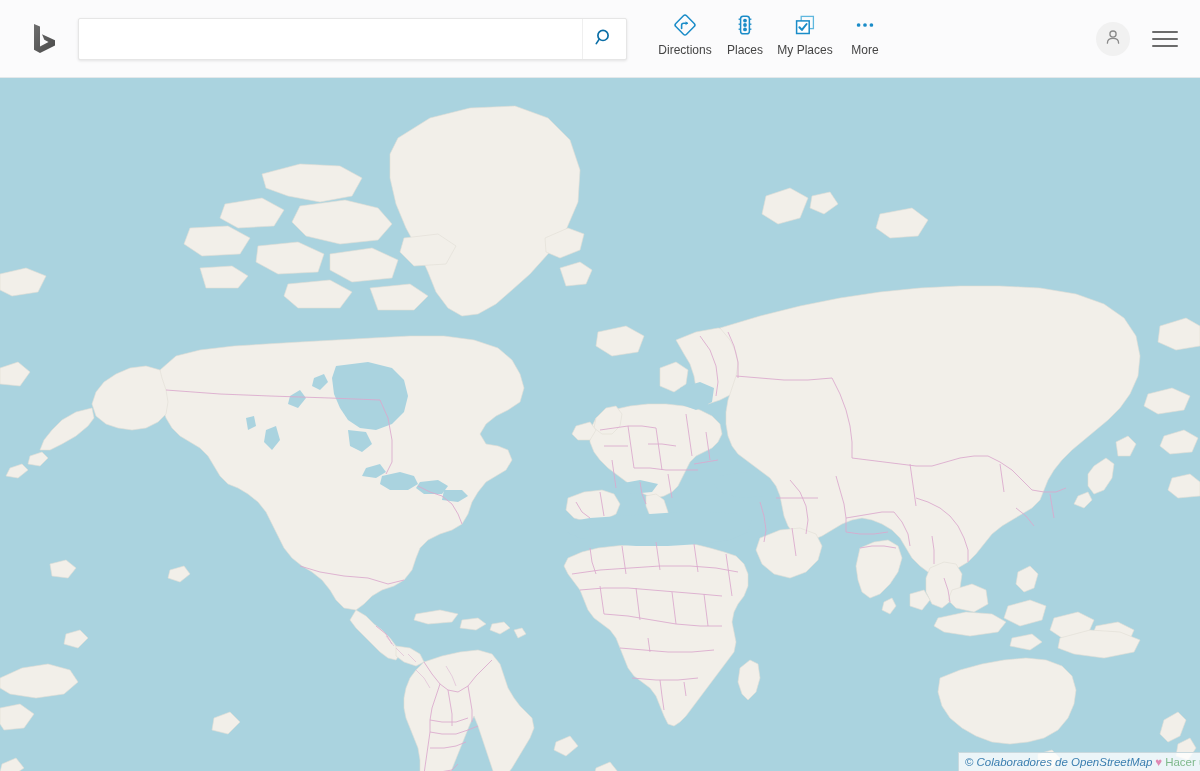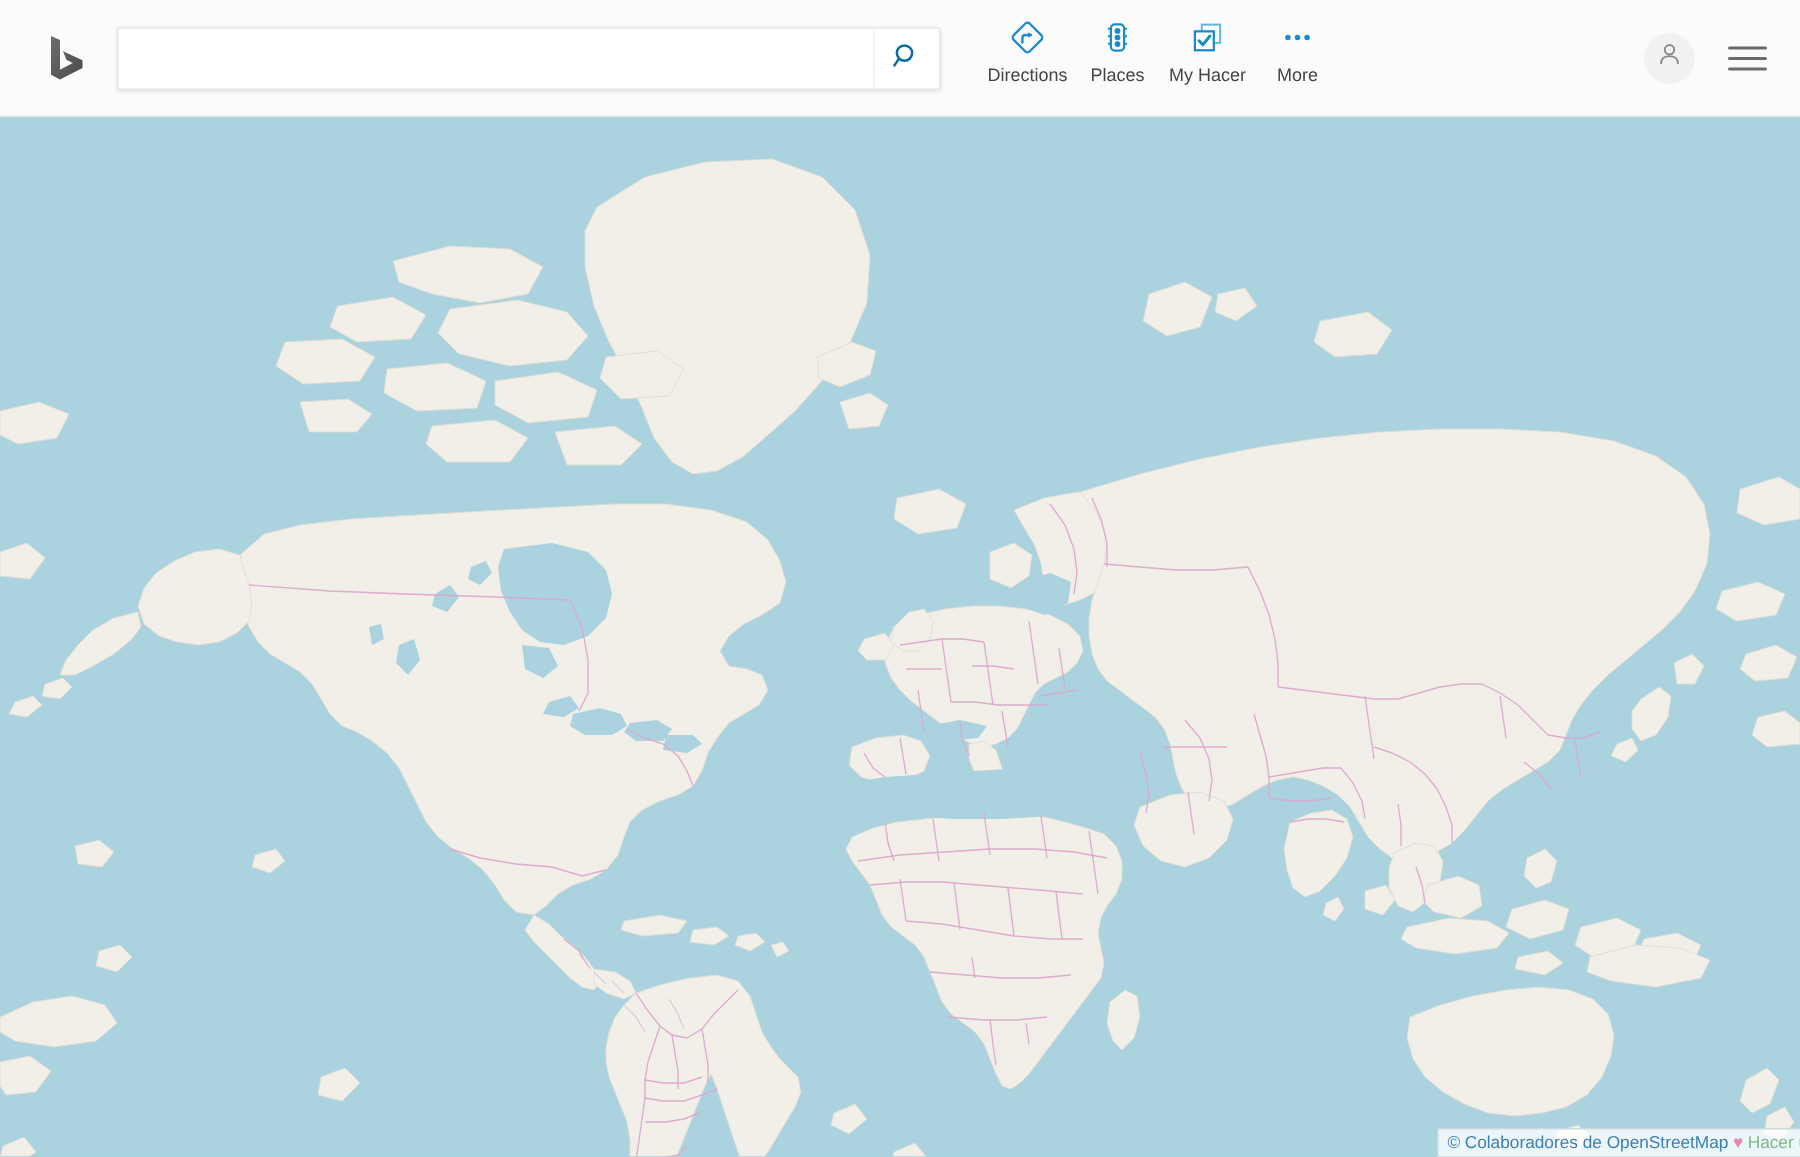--- a/index.html
+++ b/index.html
@@ -146,21 +146,21 @@
     display: flex; align-items: center;
     padding: 0 4px 0 6px;
     font-size: 11.5px;
     font-family: "Liberation Sans", sans-serif;
     white-space: nowrap;
     z-index: 15;
     overflow: hidden;
     max-width: 242px;
   }
   #attr-copy { color: #3b7fb0; margin-right: 3px; }
-  #attr-osm { color: #3b7fb0; cursor: pointer; text-decoration: none; }
+  #attr-osm { color: #3b7fb0; cursor: pointer; text-decoration: none; font-style: italic; }
   #attr-heart { color: #e08ab4; margin: 0 3px; }
   #attr-donate { color: #7fb98b; cursor: pointer; text-decoration: none; }
 </style>
 </head>
 <body>
 
 <div id="header">
 
   <div id="bing-logo">
     <svg width="40" height="40" viewBox="0 0 40 40">
@@ -218,21 +218,21 @@
     </div>
 
     <div class="tool-item">
       <span class="tool-icon">
         <svg width="24" height="24" viewBox="0 0 24 24">
           <rect x="8.2" y="3.4" width="12.2" height="12.2" fill="none" stroke="#5fb7de" stroke-width="1.3"></rect>
           <rect x="3.6" y="7.9" width="12.6" height="12.6" fill="#ffffff" stroke="#1a8cc8" stroke-width="1.5"></rect>
           <path d="M6.4 14.2 L8.9 16.9 L13.6 11.0" fill="none" stroke="#1a8cc8" stroke-width="2" stroke-linecap="round" stroke-linejoin="round"></path>
         </svg>
       </span>
-      <span class="tool-label">My Hacer</span>
+      <span class="tool-label">My Places</span>
     </div>
 
     <div class="tool-item">
       <span class="tool-icon">
         <svg width="24" height="24" viewBox="0 0 24 24">
           <circle cx="5.6" cy="12" r="1.85" fill="#1a8cc8"></circle>
           <circle cx="12" cy="12" r="1.85" fill="#1a8cc8"></circle>
           <circle cx="18.4" cy="12" r="1.85" fill="#1a8cc8"></circle>
         </svg>
       </span>

